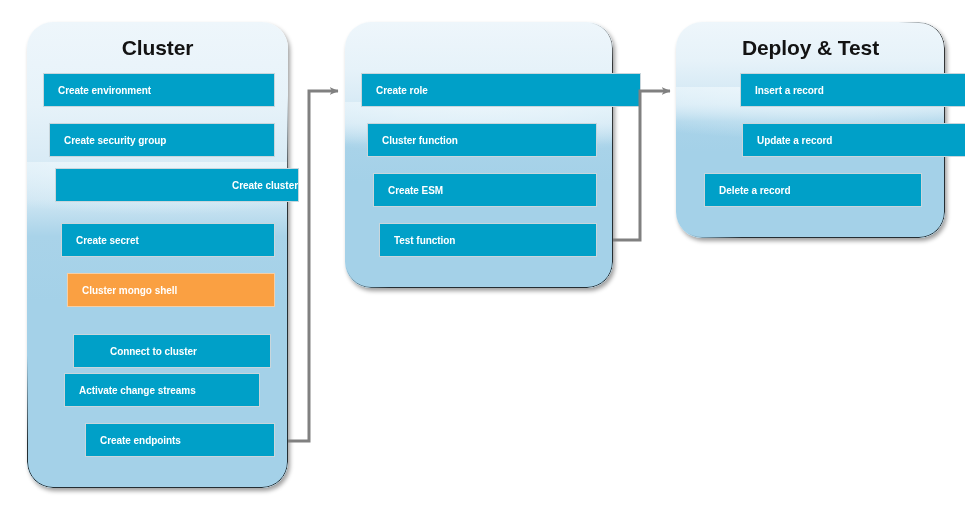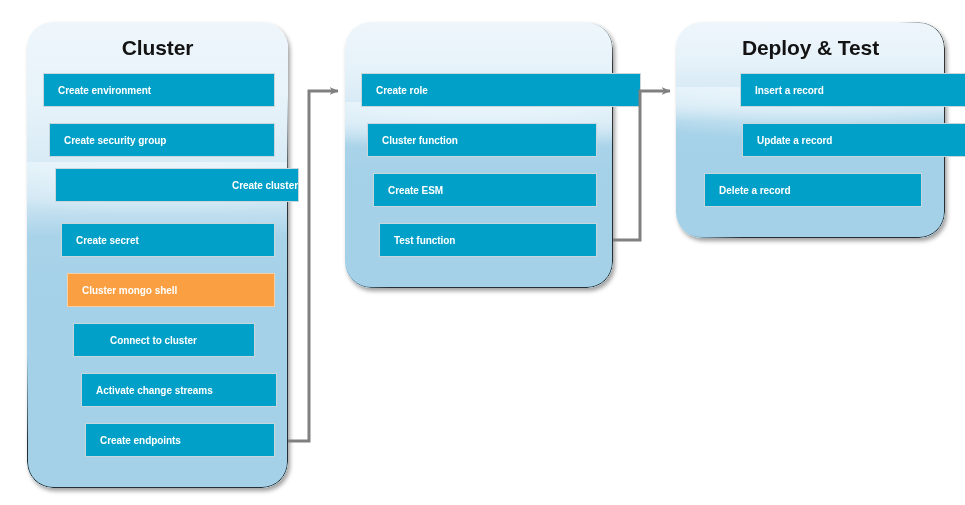--- a/index.html
+++ b/index.html
@@ -129,24 +129,24 @@
       </div>
       <div class="step" style="left: 55px; top: 168px; width: 244px; justify-content: flex-end;">
         <span>Create cluster</span>
       </div>
       <div class="step" style="left: 61px; top: 223px; width: 214px;">
         <span>Create secret</span>
       </div>
       <div class="step highlight" style="left: 67px; top: 273px; width: 208px;">
         <span>Cluster mongo shell</span>
       </div>
-      <div class="step" style="left: 73px; top: 323px; width: 182px; padding-left: 36px;">
+      <div class="step" style="left: 73px; top: 334px; width: 198px; padding-left: 36px;">
         <span>Connect to cluster</span>
       </div>
-      <div class="step" style="left: 81px; top: 373px; width: 196px;">
+      <div class="step" style="left: 64px; top: 373px; width: 196px;">
         <span>Activate change streams</span>
       </div>
       <div class="step" style="left: 85px; top: 423px; width: 190px;">
         <span>Create endpoints</span>
       </div>
       <div class="step" style="left: 361px; top: 73px; width: 280px;">
         <span>Create role</span>
       </div>
       <div class="step" style="left: 367px; top: 123px; width: 230px;">
         <span>Cluster function</span>

